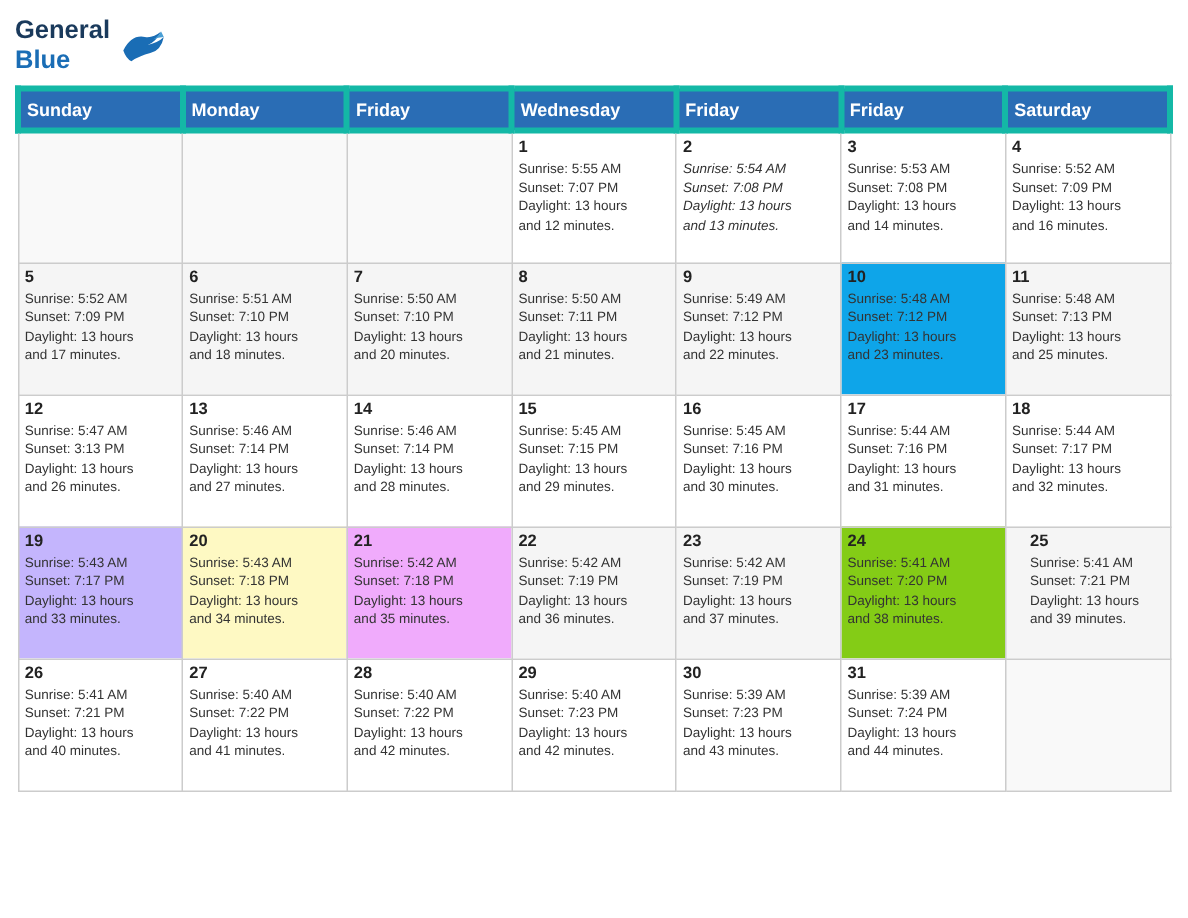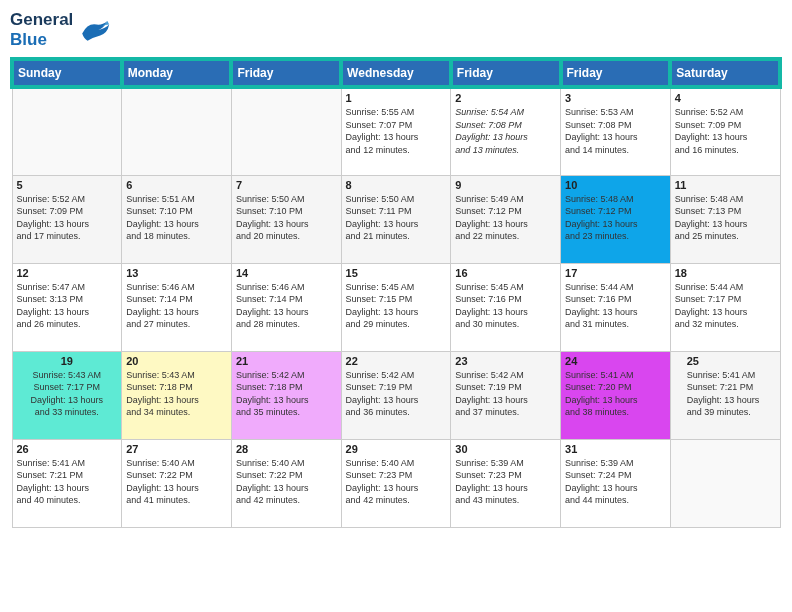--- a/index.html
+++ b/index.html
@@ -244,21 +244,21 @@
         </td>
         <td>
           <span class="day-num">18</span>
           <div class="day-info" style="white-space: pre-line;">Sunrise: 5:44 AM
 Sunset: 7:17 PM
 Daylight: 13 hours
 and 32 minutes.</div>
         </td>
       </tr>
       <tr>
-        <td style="background: #5eead4; text-align: center;">
+        <td style="background: #c4b5fd;">
           <span class="day-num">19</span>
           <div class="day-info" style="white-space: pre-line;">Sunrise: 5:43 AM
 Sunset: 7:17 PM
 Daylight: 13 hours
 and 33 minutes.</div>
         </td>
         <td style="background: #fef9c3;">
           <span class="day-num">20</span>
           <div class="day-info" style="white-space: pre-line;">Sunrise: 5:43 AM
 Sunset: 7:18 PM
@@ -279,21 +279,21 @@
 Daylight: 13 hours
 and 36 minutes.</div>
         </td>
         <td style="background: rgb(245, 245, 245);">
           <span class="day-num">23</span>
           <div class="day-info" style="white-space: pre-line;">Sunrise: 5:42 AM
 Sunset: 7:19 PM
 Daylight: 13 hours
 and 37 minutes.</div>
         </td>
-        <td style="background: #d946ef;">
+        <td style="background: #84cc16;">
           <span class="day-num">24</span>
           <div class="day-info" style="white-space: pre-line;">Sunrise: 5:41 AM
 Sunset: 7:20 PM
 Daylight: 13 hours
 and 38 minutes.</div>
         </td>
         <td style="background: rgb(245, 245, 245); padding-left: 16px;">
           <span class="day-num">25</span>
           <div class="day-info" style="white-space: pre-line;">Sunrise: 5:41 AM
 Sunset: 7:21 PM

